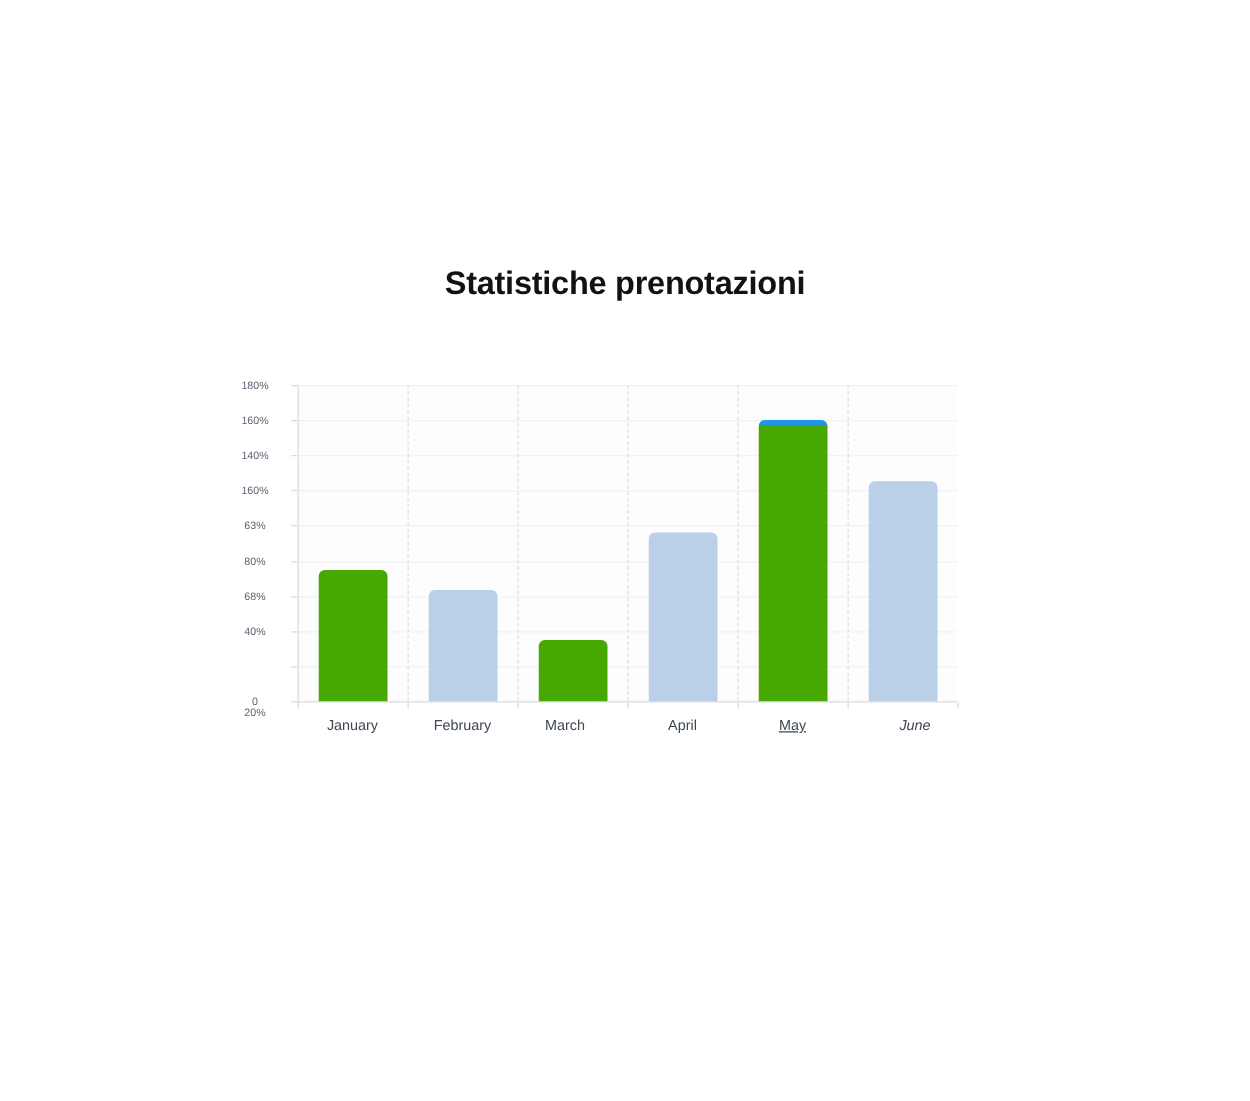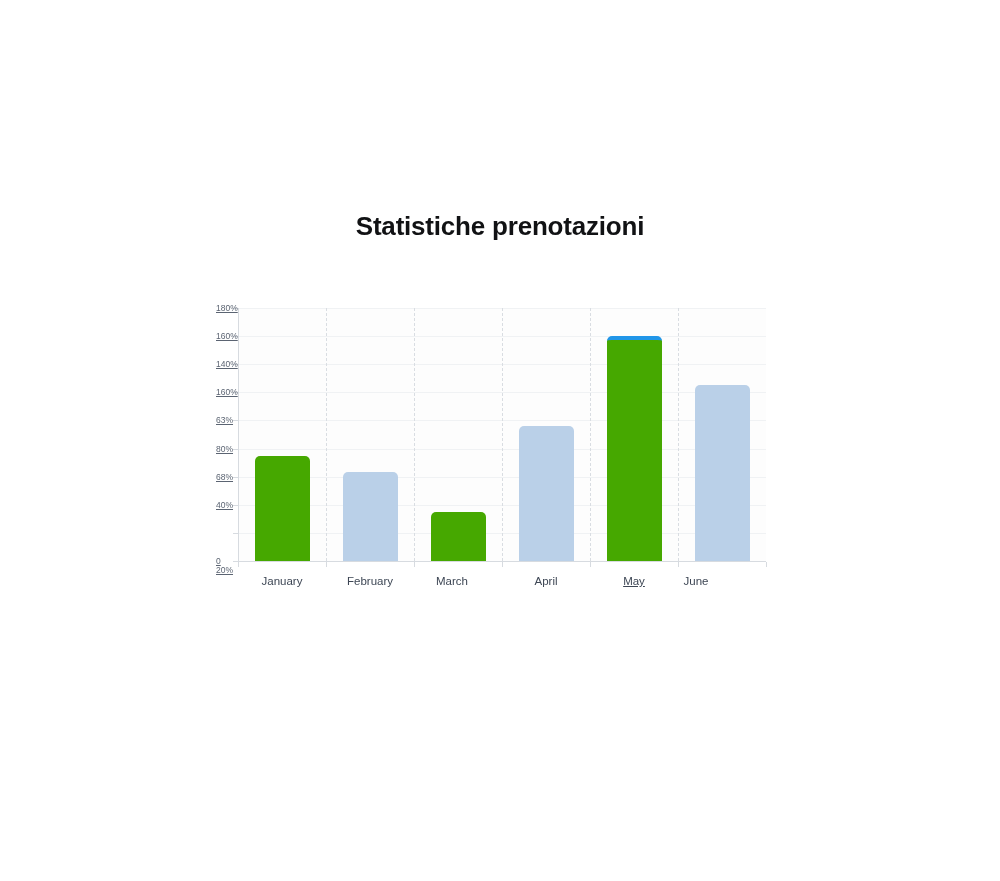--- a/index.html
+++ b/index.html
@@ -86,29 +86,28 @@
     position: absolute;
     top: 0;
     width: 0;
     height: 253px;
     border-left: 1px dashed #d9dde2;
   }
 
   
   .ytick {
     position: absolute;
-    right: 524px;             
+    right: 556px;             
     width: 40px;
-    text-align: left;
+    text-align: center;
     font-size: 8.5px;
     color: #5b6472;
     line-height: 10px;
     transform: translateY(-5px);
     white-space: nowrap;
-    text-decoration: underline;
   }
   .ytick-mark {
     position: absolute;
     left: 33px;
     width: 5px;
     height: 1px;
     background: #d7dbe0;
   }
 
   
@@ -221,18 +220,18 @@
         <div class="xtick-mark" style="left: 390px;"></div>
         <div class="xtick-mark" style="left: 478px;"></div>
         <div class="xtick-mark" style="left: 566px;"></div>
       </div>
     <div id="xlabel-layer">
         <div class="xlabel" style="left: 38px; width: 88px;">January</div>
         <div class="xlabel" style="left: 126px; width: 88px;">February</div>
         <div class="xlabel" style="left: 208px; width: 88px;">March</div>
         <div class="xlabel" style="left: 302px; width: 88px;">April</div>
         <div class="xlabel" style="left: 390px; width: 88px; text-decoration: underline;">May</div>
-        <div class="xlabel" style="left: 452px; width: 88px;">June</div>
+        <div class="xlabel" style="left: 488px; width: 88px; font-style: italic;">June</div>
       </div>
 
   </div>
 
 </div>
 
 </body></html>

